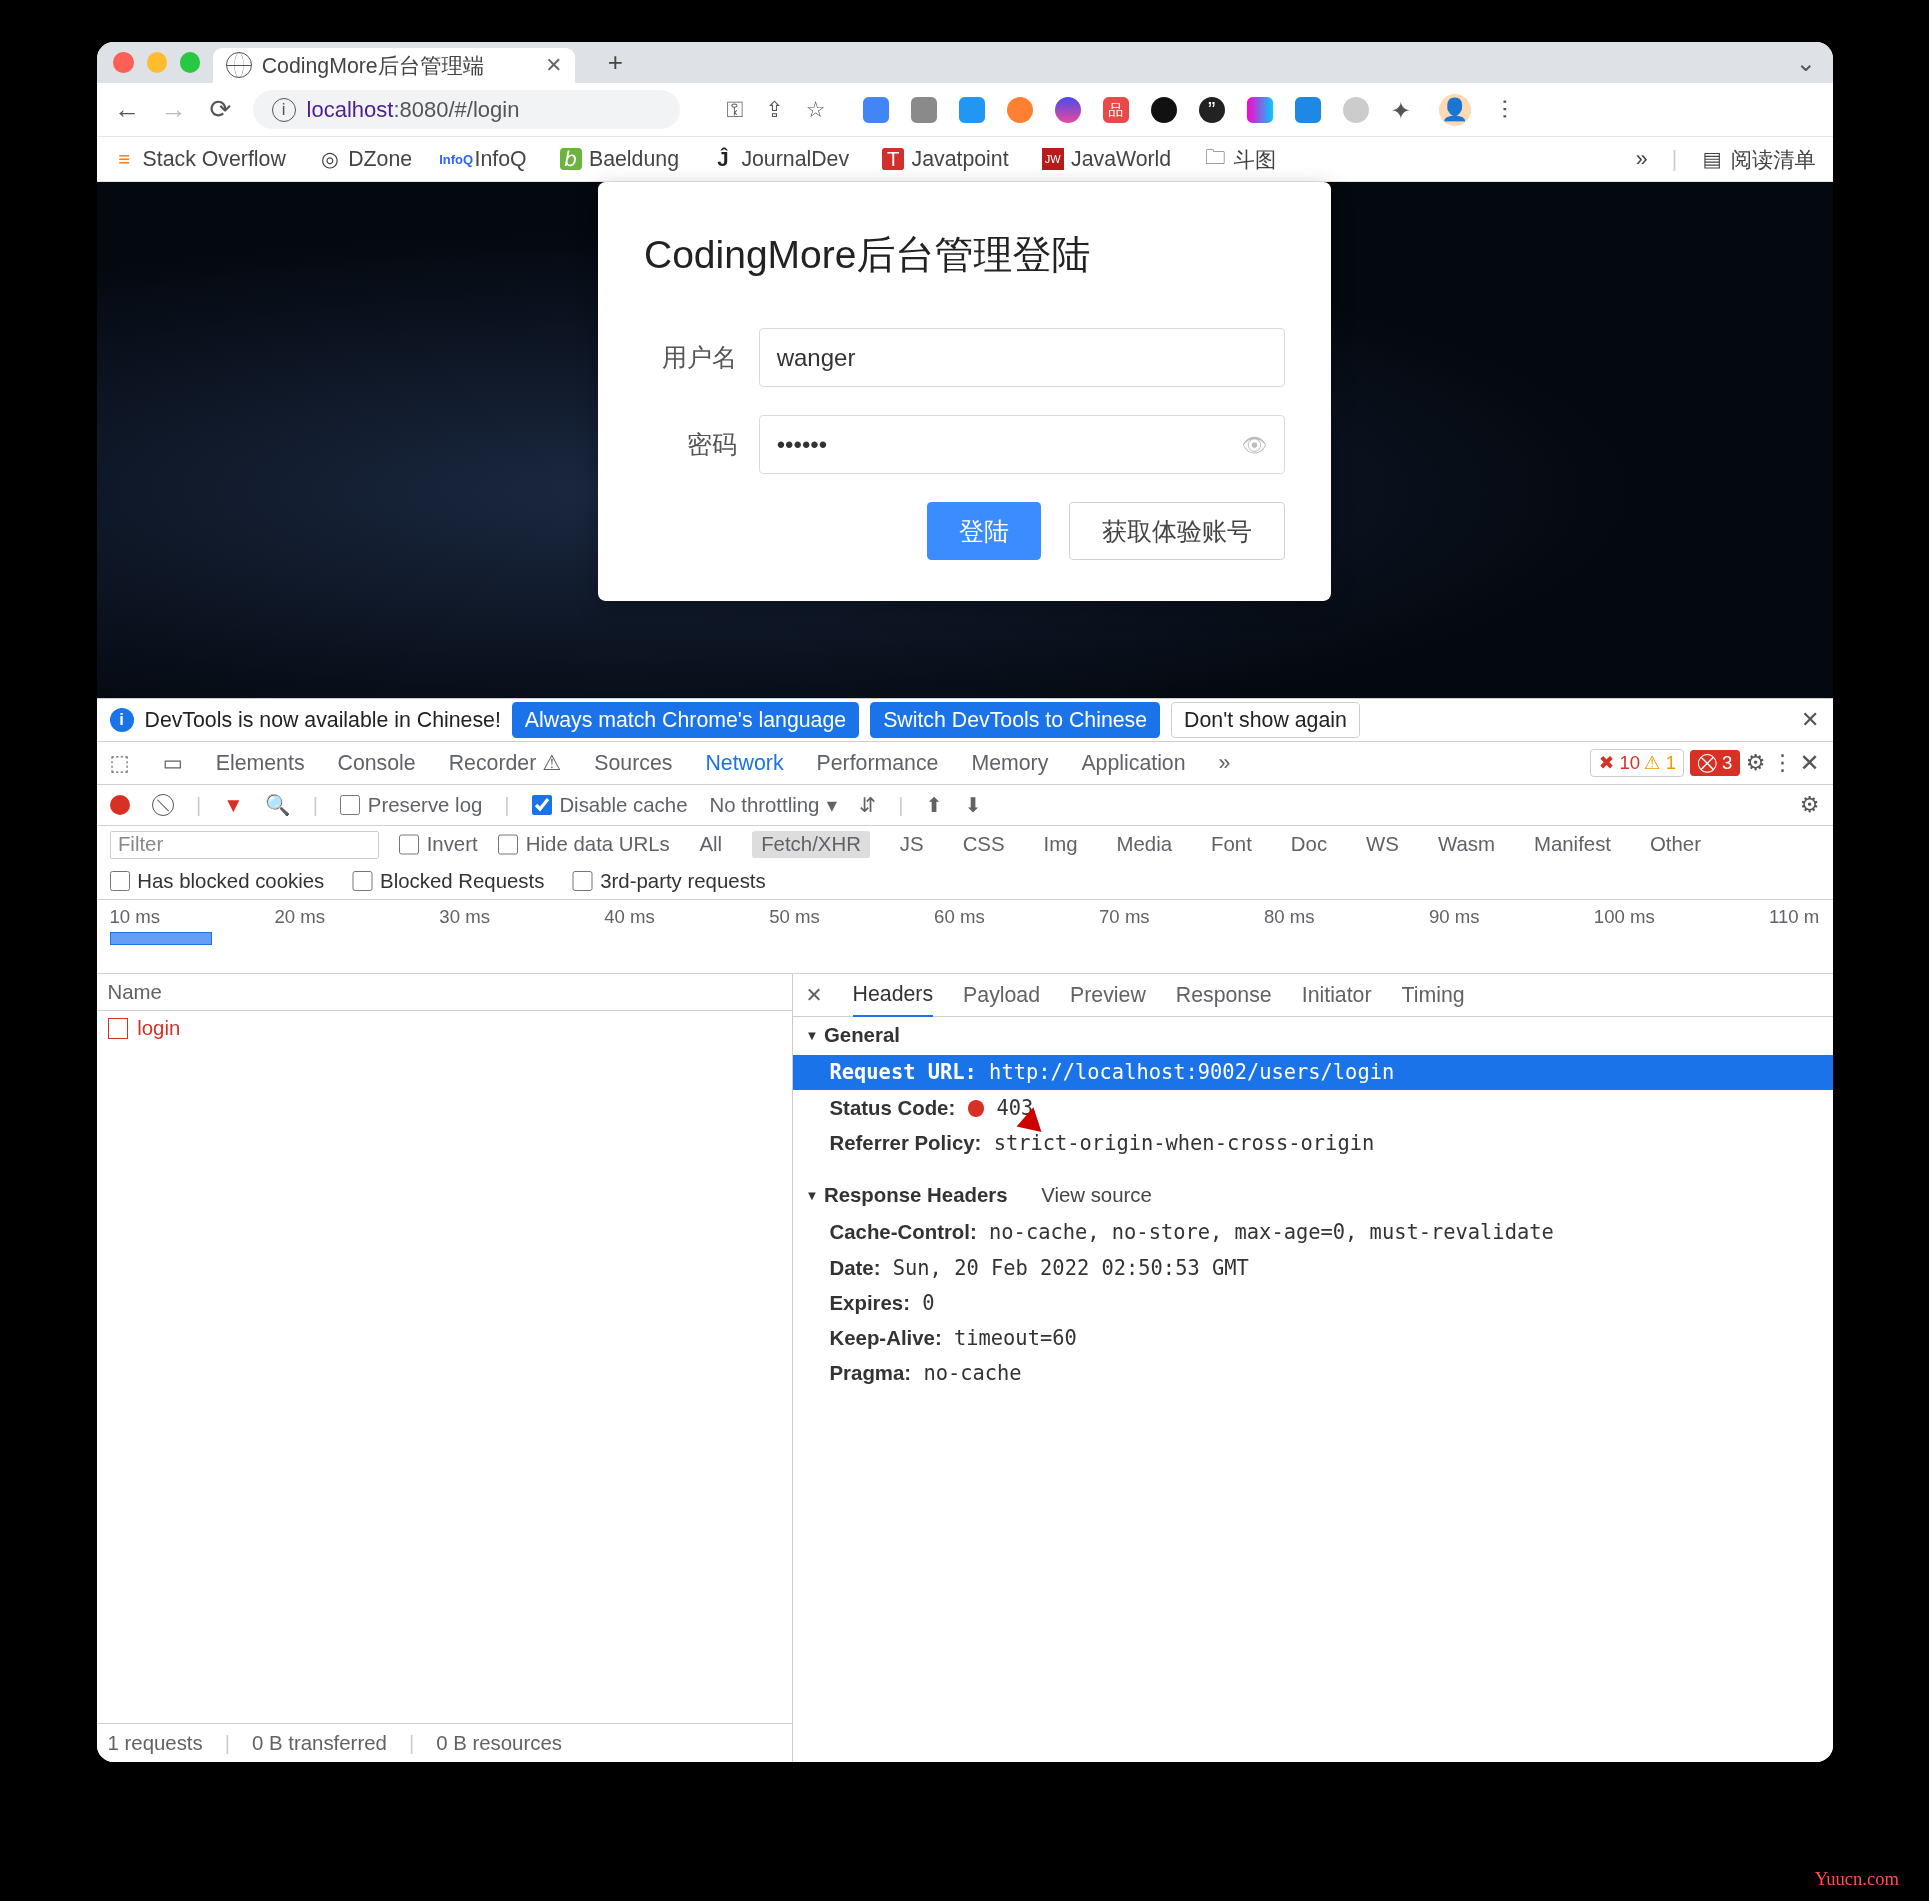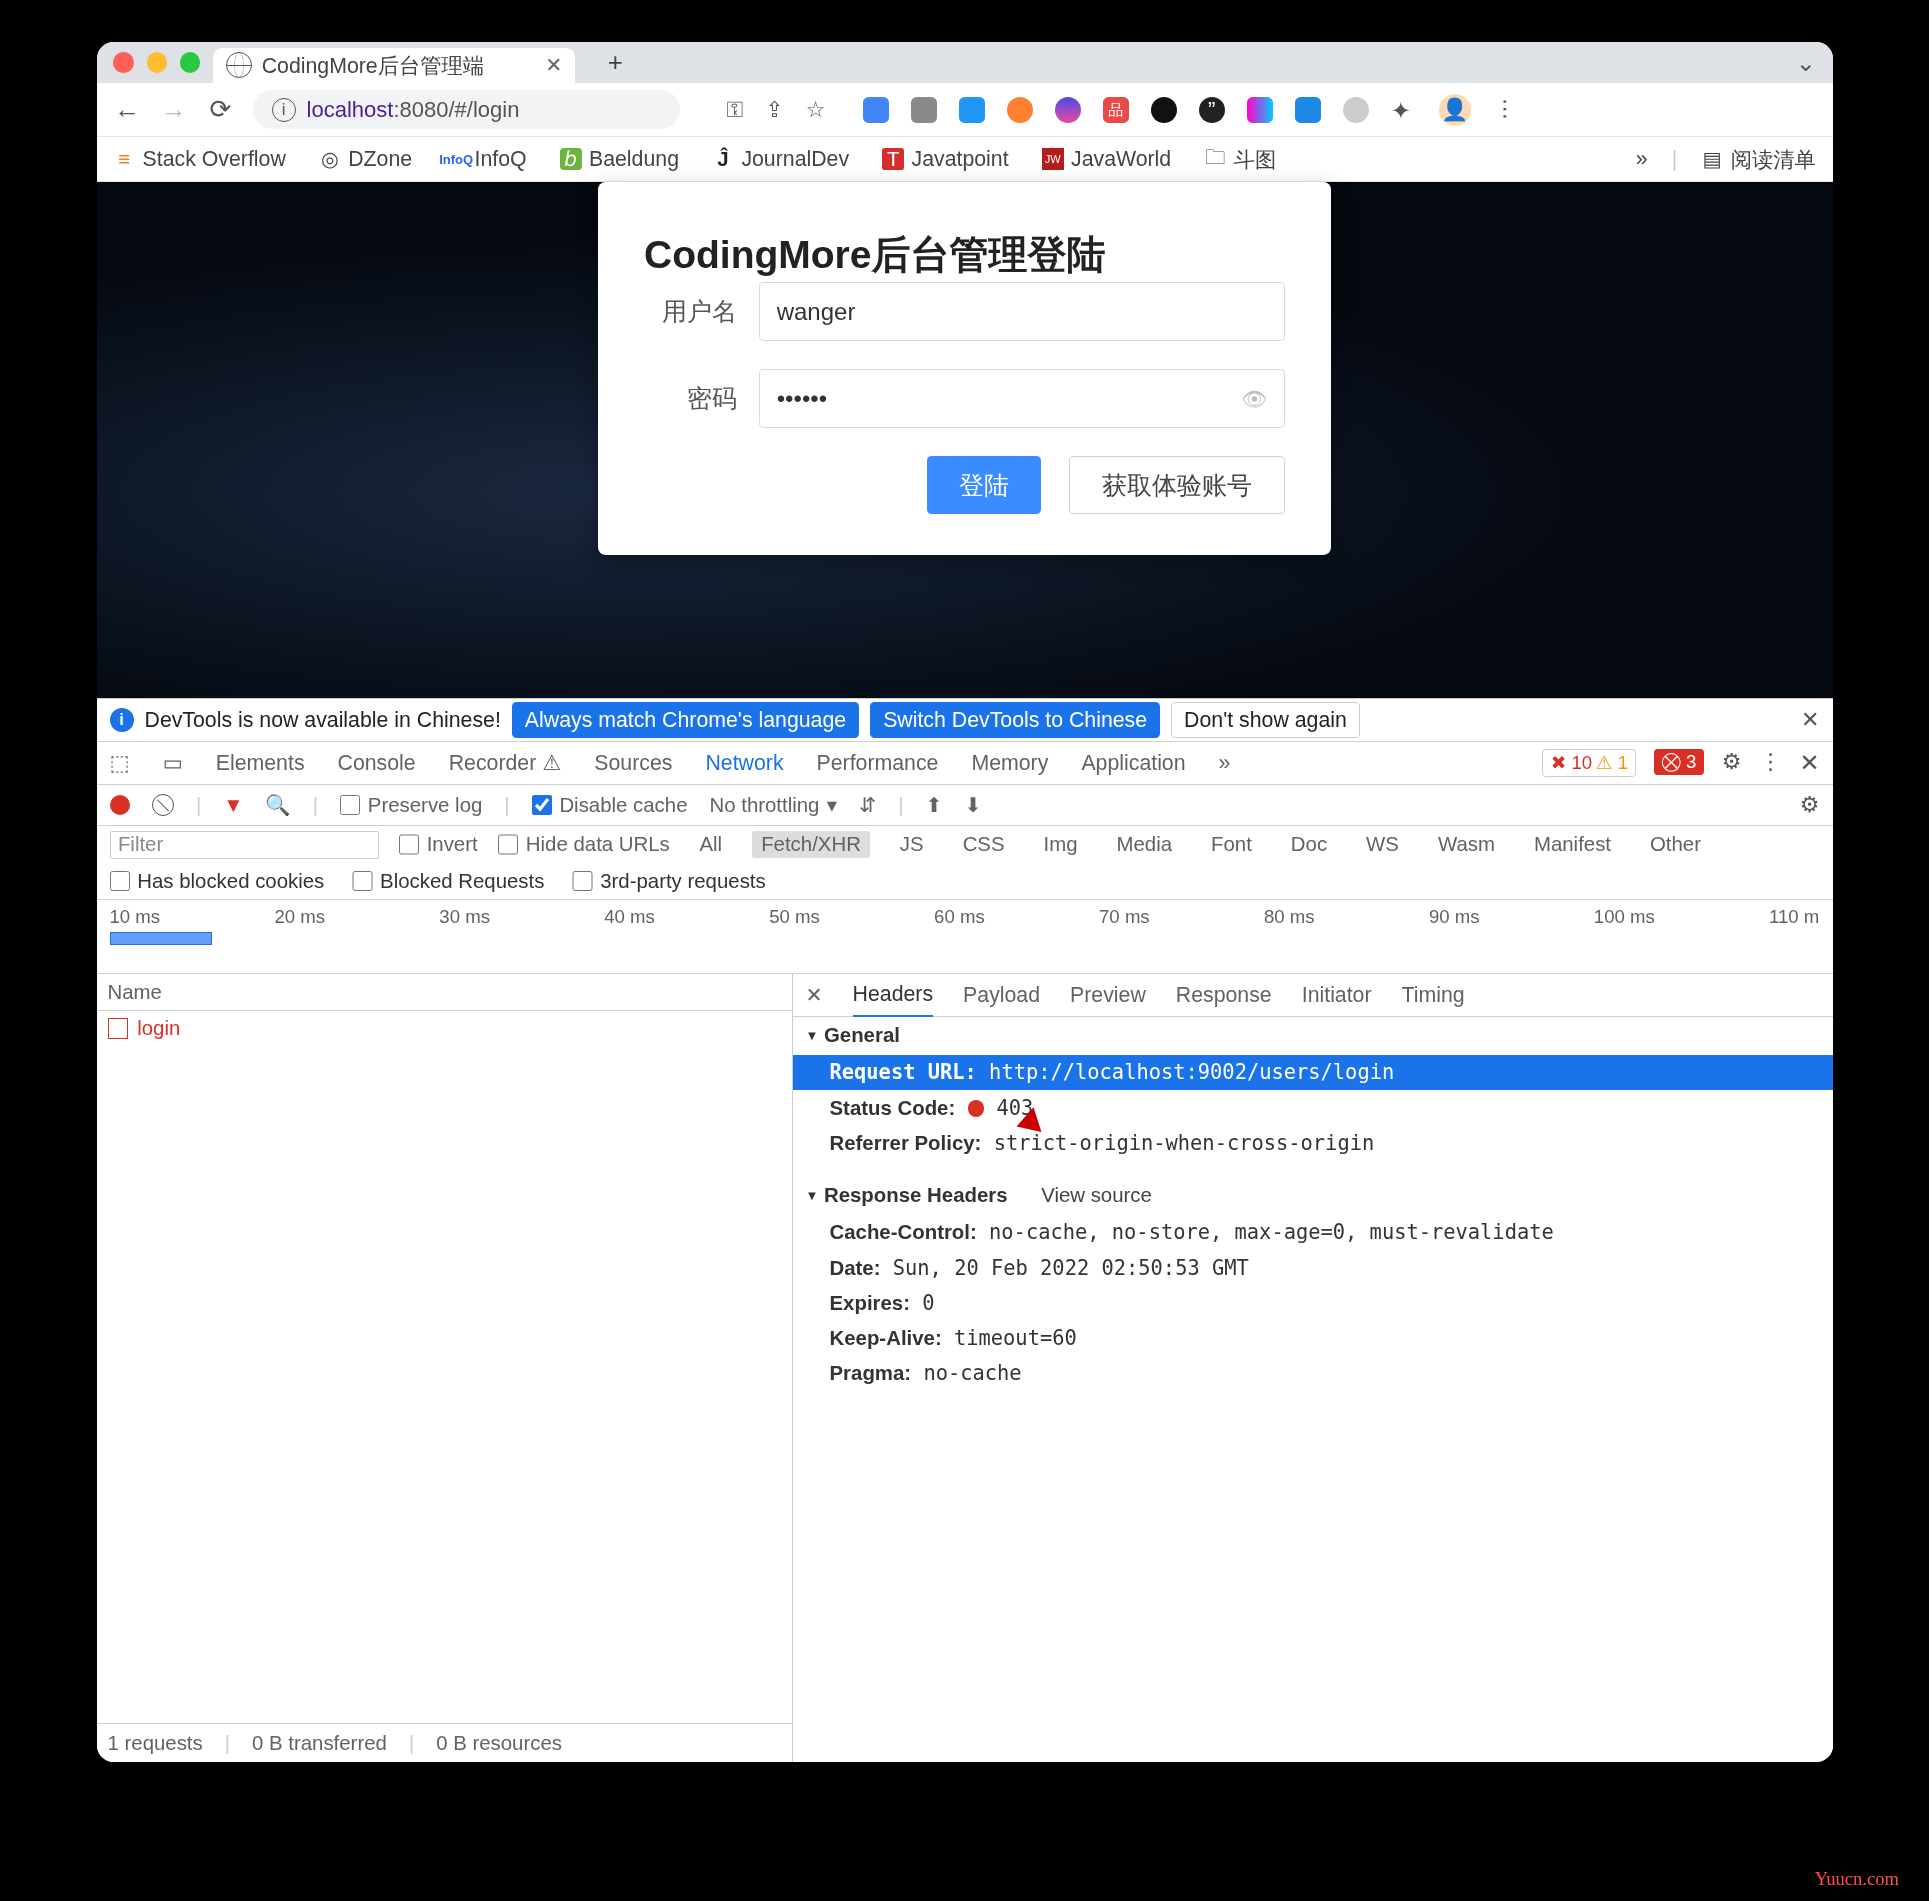--- a/index.html
+++ b/index.html
@@ -37,41 +37,41 @@
 
 
 .bmbar { height: 45px; background: #fff; display: flex; align-items: center; padding: 0 16.7px; gap: 33px; font-size: 21.3px; color: #444; border-bottom: 0.9px solid #e5e5e5; }
 .bm { display: flex; align-items: center; gap: 7.4px; }
 .bm-icon { width: 22px; height: 22px; display: inline-flex; align-items: center; justify-content: center; font-size: 20.4px; }
 .bm-more { margin-left: auto; display: flex; align-items: center; gap: 24px; }
 
 
 .page { height: 516px; background: radial-gradient(ellipse at 30% 60%, #1a2840 0%, #04080f 60%); display: flex; justify-content: center; align-items: flex-start; }
 .login-card { width: 733px; background: #fff; border-radius: 7.4px; box-shadow: 0 7.4px 22px rgba(0,0,0,.3); padding: 46px 46px 41px; }
-.login-title { font-size: 39px; font-weight: 700; color: #222; }
+.login-title { font-size: 39px; font-weight: 400; color: #222; margin-bottom: 46px; }
 .form-row { display: flex; align-items: center; gap: 22px; margin-bottom: 28px; }
 .form-label { width: 93px; text-align: right; font-size: 25px; color: #555; }
 .form-input { flex: 1; height: 59px; border: 0.9px solid #d9d9d9; border-radius: 4.6px; padding: 0 16.7px; font-size: 24px; color: #333; display: flex; align-items: center; position: relative; }
 .eye-icon { position: absolute; right: 16.7px; color: #bbb; font-size: 20.4px; }
 .form-btns { display: flex; gap: 28px; justify-content: flex-end; }
 .btn { height: 58px; border-radius: 4.6px; padding: 0 32px; font-size: 25px; display: flex; align-items: center; justify-content: center; cursor: pointer; }
 .btn-primary { background: #3b8cff; color: #fff; border: none; }
 .btn-default { background: #fff; border: 0.9px solid #d0d0d0; color: #444; }
 
 
 .dt { flex: 1; background: #fff; display: flex; flex-direction: column; border-top: 0.9px solid #ccc; }
 .dt-banner { height: 43px; background: #fff; border-bottom: 0.9px solid #d0d0d0; display: flex; align-items: center; padding: 0 13px; gap: 11px; font-size: 21.3px; color: #222; }
 .dt-banner .info-i { width: 24px; height: 24px; border-radius: 50%; background: #1a73e8; color: #fff; display: flex; align-items: center; justify-content: center; font-size: 16.7px; font-weight: bold; }
 .blue-btn { background: #1a73e8; color: #fff; border-radius: 4.6px; padding: 5.6px 13px; font-size: 21.3px; }
 .plain-btn { border: 0.9px solid #ccc; border-radius: 4.6px; padding: 4.6px 12px; font-size: 21.3px; }
 .banner-close { margin-left: auto; font-size: 22px; color: #555; }
 
 .dt-tabs { height: 43px; border-bottom: 0.9px solid #d0d0d0; display: flex; align-items: center; padding: 0 13px; gap: 33px; font-size: 21.3px; color: #5f6368; }
 .dt-tab.active { color: #1a73e8; }
-.dt-tabs .badges { margin-left: auto; display: flex; align-items: flex-start; gap: 18px; }
+.dt-tabs .badges { margin-left: auto; display: flex; align-items: center; gap: 6px; }
 .badge { display: flex; align-items: center; gap: 3.7px; border: 0.9px solid #ccc; border-radius: 3.7px; padding: 1.9px 7.4px; font-size: 18.6px; }
 .badge-err { background: #d93025; color: #fff; border-radius: 3.7px; padding: 1.9px 7.4px; font-size: 18.6px; }
 .gear { font-size: 22px; color: #555; }
 .dt-close { font-size: 24px; color: #555; }
 
 .dt-toolbar { height: 41px; border-bottom: 0.9px solid #d0d0d0; display: flex; align-items: center; padding: 0 13px; gap: 22px; font-size: 20.4px; color: #5f6368; }
 .rec-dot { width: 20.4px; height: 20.4px; background: #d93025; border-radius: 50%; }
 .nope-icon { width: 22px; height: 22px; border: 1.9px solid #555; border-radius: 50%; position: relative; }
 .nope-icon::after { content: ""; position: absolute; left: 1.9px; right: 1.9px; top: 50%; border-top: 1.9px solid #555; transform: rotate(45deg); }
 .funnel-icon { color: #d93025; font-size: 20.4px; }

